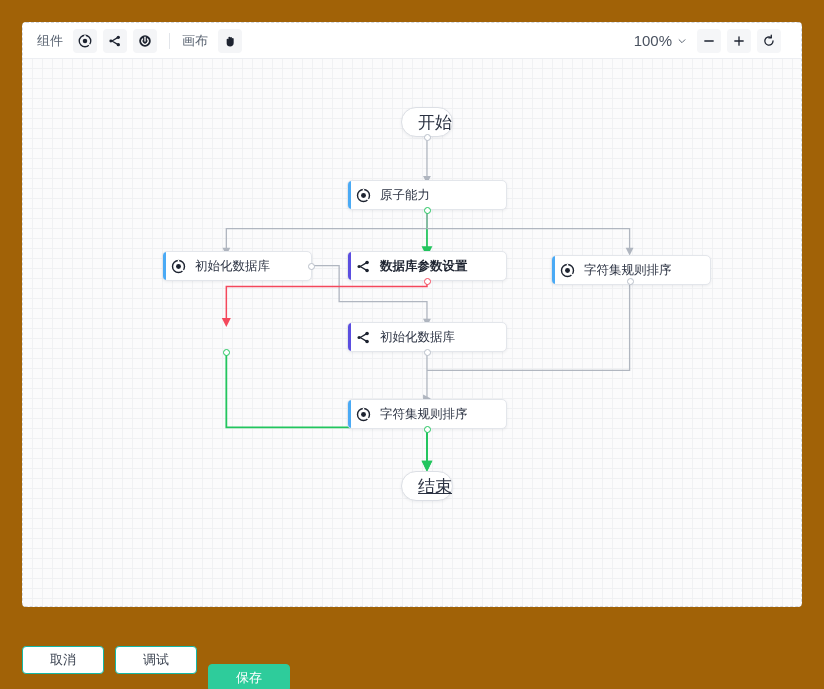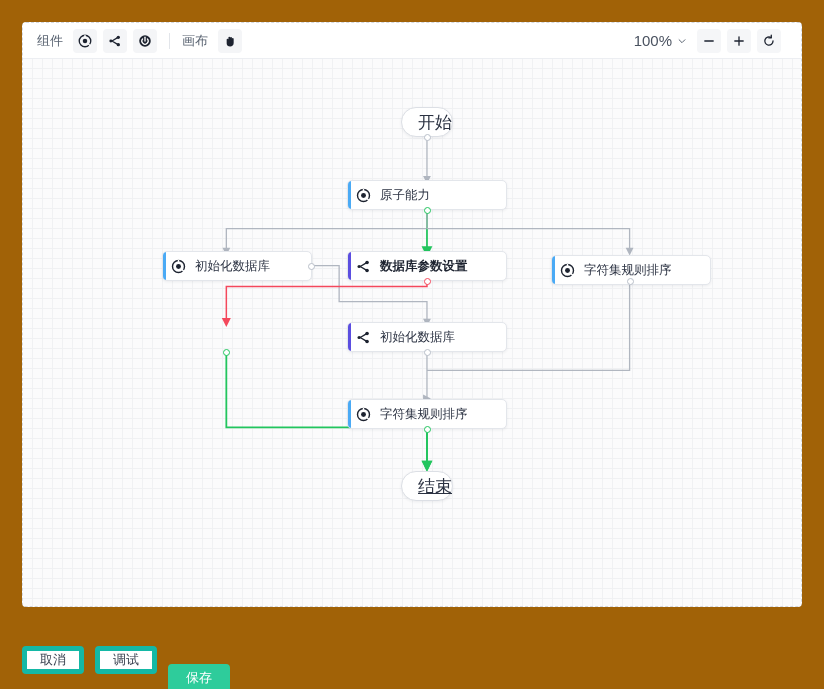--- a/index.html
+++ b/index.html
@@ -154,26 +154,26 @@
   .footer {
     position: absolute;
     left: 22px; top: 627px;
     display: flex;
     align-items: center;
     gap: 11px;
   }
   .btn {
     height: 28px;
     min-width: 52px;
-    padding: 0 13px;
+    padding: 0 27px;
     border-radius: 4px;
     font-size: 13px;
     display: flex; align-items: center; justify-content: center;
     cursor: pointer;
-    border: 5px solid #14b8a6;
+    border: 1px solid #14b8a6;
     background: #ffffff;
     color: #39414f;
   }
   .btn.primary {
     background: #2ecc9b;
     border-color: #2ecc9b;
     color: #ffffff;
     margin-top: 37px;
   }
 </style>

